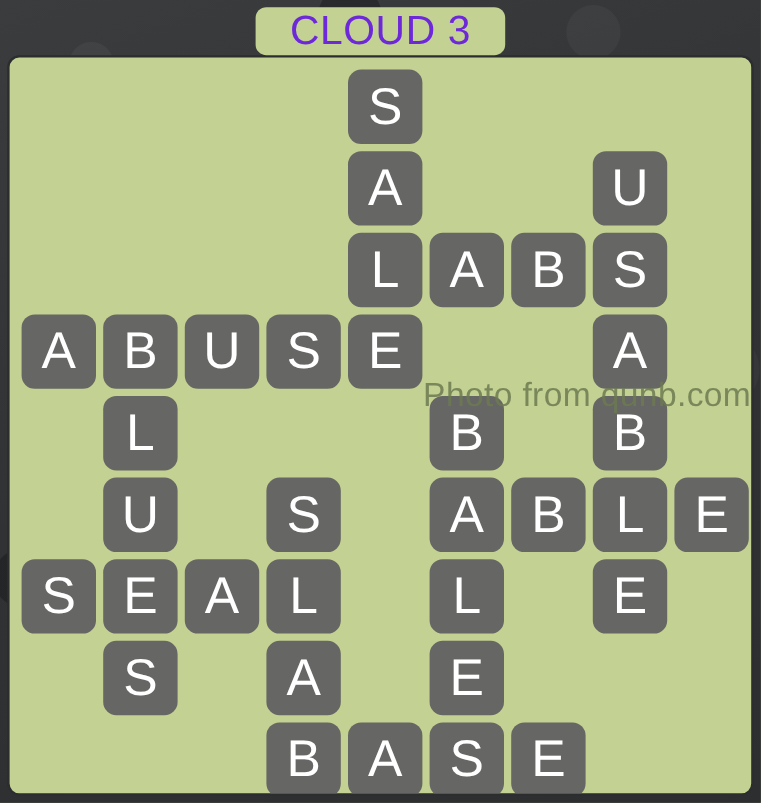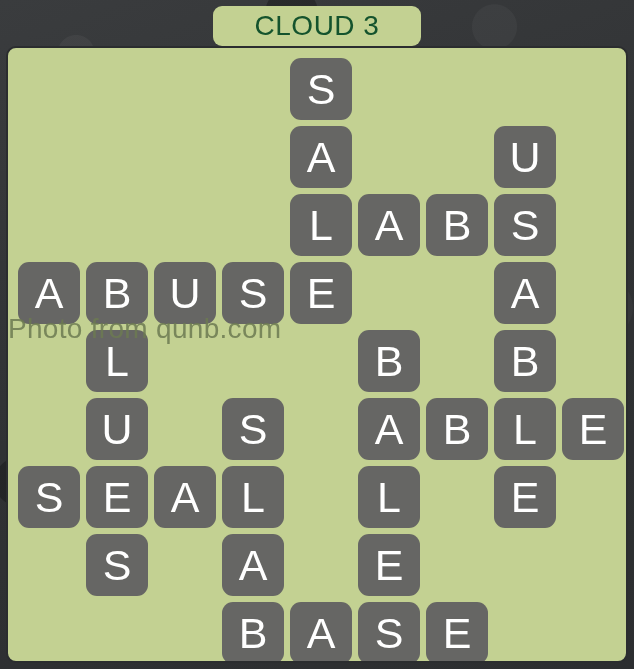--- a/index.html
+++ b/index.html
@@ -34,22 +34,22 @@
     width: 208px;
     height: 40px;
     background: #c3d192;
     border-radius: 9px;
     display: flex;
     align-items: center;
     justify-content: center;
     z-index: 4;
   }
   #level-title-text {
-    color: #14532d;
-    font-size: 28px;
+    color: #6d28d9;
+    font-size: 34px;
     font-weight: 400;
     letter-spacing: 0.5px;
     line-height: 1;
     white-space: nowrap;
   }
 
   #puzzle-board {
     position: absolute;
     left: 6px;
     top: 46px;
@@ -88,21 +88,21 @@
     line-height: 1;
     letter-spacing: 0;
     user-select: none;
   }
 
   #watermark {
     position: absolute;
     left: 0;
     right: 0;
     top: 265px;
-    text-align: left;
+    text-align: right;
     color: #6d7b52;
     opacity: 0.85;
     font-size: 28px;
     font-weight: 400;
     letter-spacing: 0.3px;
     pointer-events: none;
     z-index: 3;
     white-space: nowrap;
   }
 </style>

